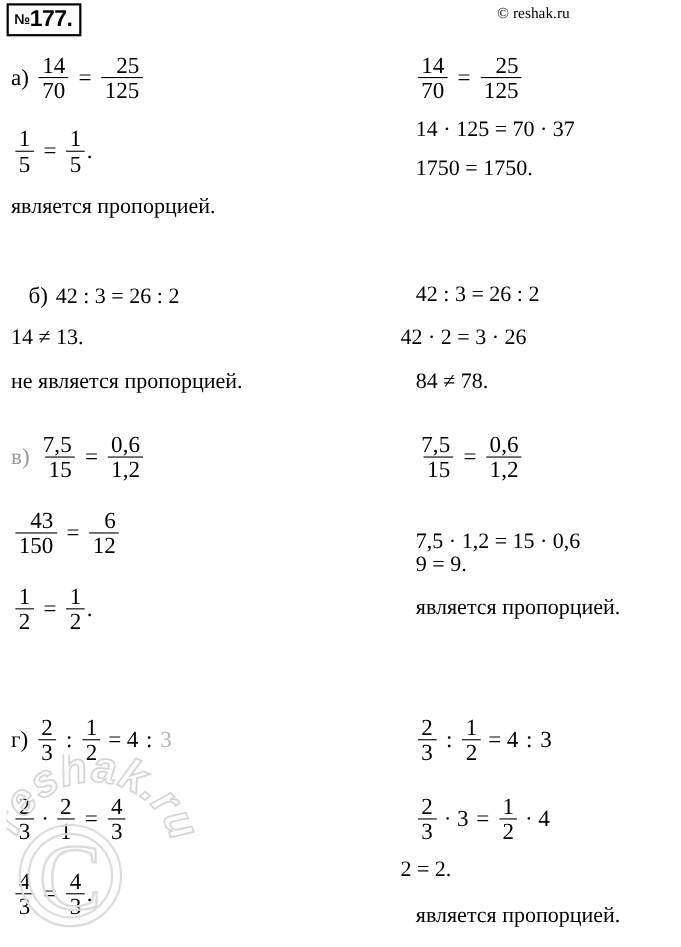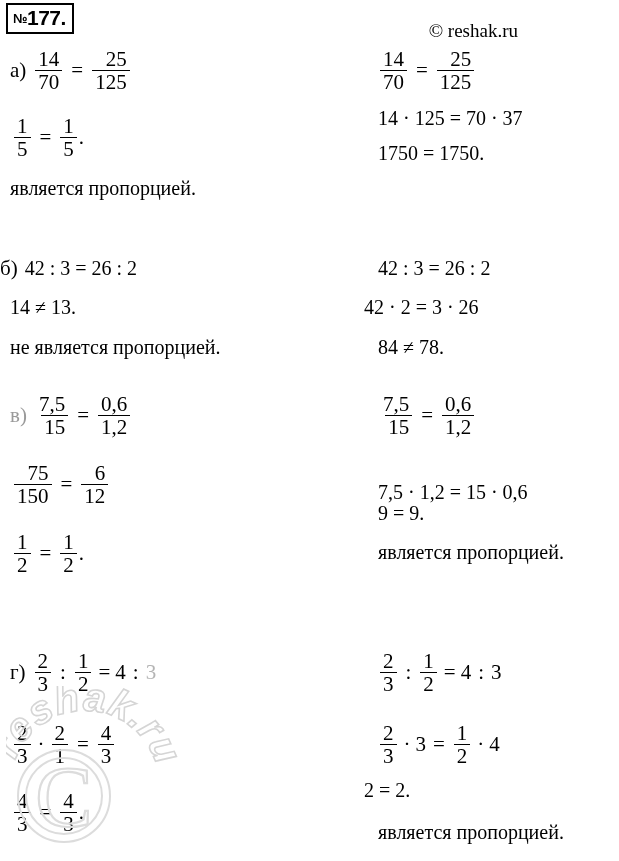--- a/index.html
+++ b/index.html
@@ -35,22 +35,22 @@
     letter-spacing: -0.5px;
     white-space: nowrap;
   }
   .num-box .num-sign {
     font-size: 13px;
     vertical-align: 2px;
     font-weight: bold;
   }
   .copyright {
     position: absolute;
-    right: 12px; top: 20px;
-    font-size: 19px;
+    right: 12px; top: 2px;
+    font-size: 14px;
     line-height: 22px;
     white-space: nowrap;
   }
 
   
   .mline {
     position: absolute;
     display: flex;
     align-items: center;
     white-space: nowrap;
@@ -152,21 +152,21 @@
   </span>
   <span class="op">=</span>
   <span class="frac">
     <span class="top">25</span>
     <span class="bot">125</span>
   </span>
 </div>
 <div class="mline txt" style="left:378px; top:108px;">14 · 125 = 70 · 37</div>
 <div class="mline txt" style="left:378px; top:143px;">1750 = 1750.</div>
 
-<div class="mline txt" style="left:0; top:258px;">
+<div class="mline txt" style="left:26px; top:258px;">
   <span class="lbl">б)</span><span>42 : 3 = 26 : 2</span>
 </div>
 <div class="mline txt" style="left:10px; top:297px;">14 ≠ 13.</div>
 <div class="mline txt" style="left:10px; top:337px;">не является пропорцией.</div>
 
 <div class="mline txt" style="left:378px; top:258px;">42 : 3 = 26 : 2</div>
 <div class="mline txt" style="left:364px; top:297px;">42 · 2 = 3 · 26</div>
 <div class="mline txt" style="left:378px; top:337px;">84 ≠ 78.</div>
 
 <div class="mline" style="left:10px; top:393px;">
@@ -177,21 +177,21 @@
   </span>
   <span class="op">=</span>
   <span class="frac">
     <span class="top">0,6</span>
     <span class="bot">1,2</span>
   </span>
 </div>
 
 <div class="mline" style="left:12px; top:462px;">
   <span class="frac">
-    <span class="top">75</span>
+    <span class="top">43</span>
     <span class="bot">150</span>
   </span>
   <span class="op">=</span>
   <span class="frac">
     <span class="top">6</span>
     <span class="bot">12</span>
   </span>
 </div>
 
 <div class="mline" style="left:12px; top:531px;">

